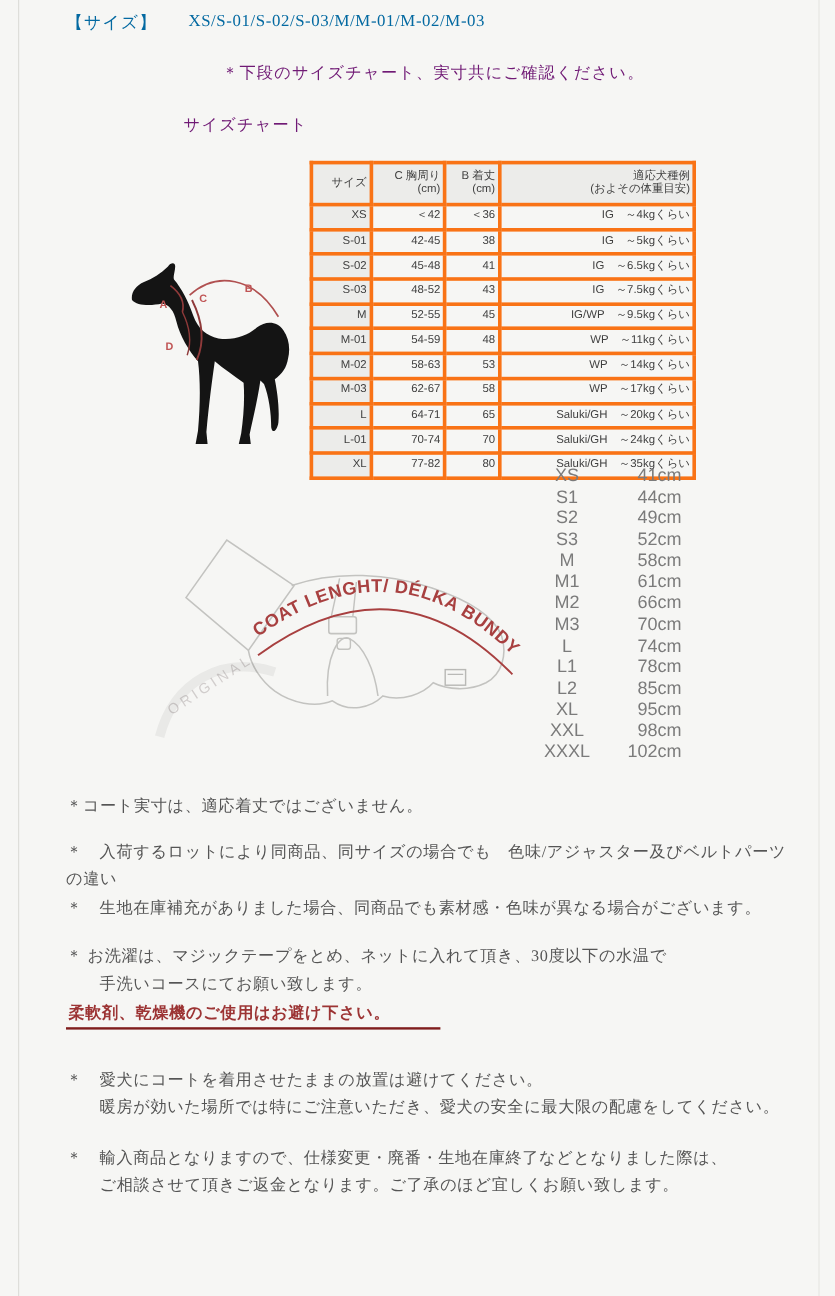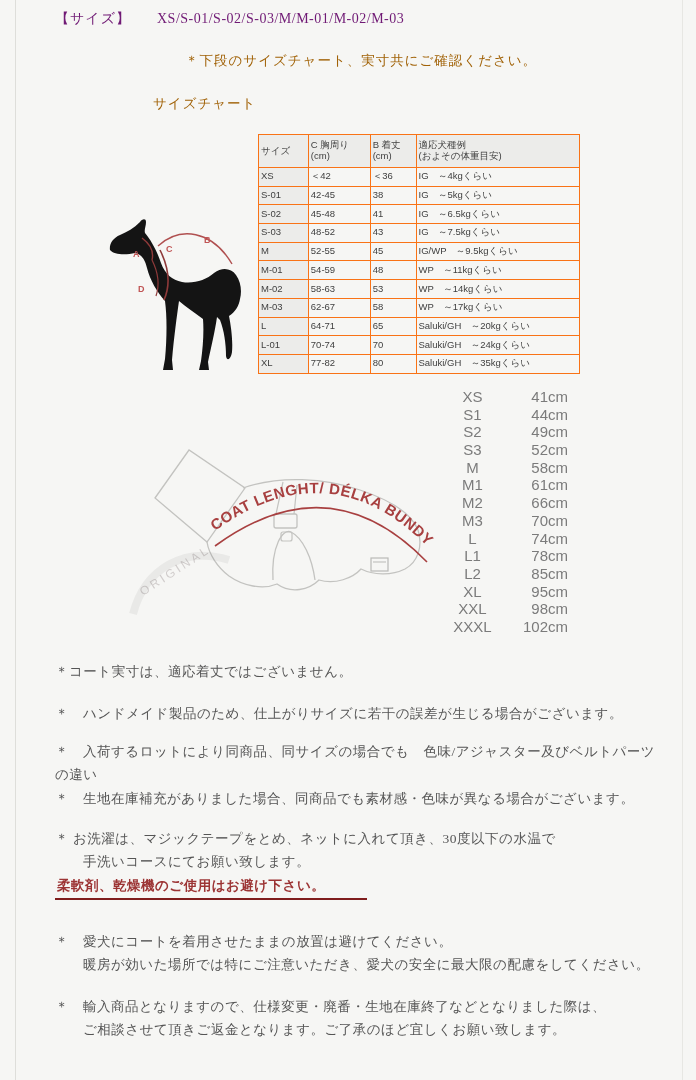--- a/index.html
+++ b/index.html
@@ -2,28 +2,28 @@
 <html><head>
 <meta charset="utf-8">
 <style>
   html,body{margin:0;padding:0;}
   body{width:696px;height:1080px;background:#fbfbfa;font-family:"Liberation Serif","DejaVu Serif",serif;}
   .page{position:relative;width:696px;height:1080px;background:#f6f6f4;overflow:hidden;color:#4d4d4d;}
   .edge{position:absolute;top:0;bottom:0;width:1px;background:#dededa;}
   .edge.l{left:15px;} .edge.r{right:13px;background:#e7e7e3;}
 
   .abs{position:absolute;}
-  .hdr{font-size:14px;color:#701a75;letter-spacing:1px;}
-  .hdr-note{font-size:13.5px;color:#a16207;letter-spacing:1px;}
+  .hdr{font-size:14px;color:#0369a1;letter-spacing:1px;}
+  .hdr-note{font-size:13.5px;color:#701a75;letter-spacing:1px;}
 
   
   table.sizechart{position:absolute;left:258px;top:134px;width:322px;border-collapse:collapse;
     font-family:"Liberation Sans","DejaVu Sans",sans-serif;font-size:9.5px;color:#3f3f3f;
     border:1px solid #8f8f8f;}
-  table.sizechart th,table.sizechart td{border:1px solid #f97316;text-align:left;vertical-align:middle;
+  table.sizechart th,table.sizechart td{border:3px solid #f97316;text-align:right;vertical-align:middle;
     padding:1px 2px;height:15.7px;line-height:1.15;}
   table.sizechart th{background:#ececea;font-weight:normal;height:30px;}
   table.sizechart td.szcol{background:#ececea;}
   table.sizechart col.c1{width:50px;} table.sizechart col.c2{width:62px;}
   table.sizechart col.c3{width:46px;} table.sizechart col.c4{width:164px;}
 
   
   .cl-list{position:absolute;left:445px;top:388px;font-family:"Liberation Sans","DejaVu Sans",sans-serif;
     font-size:15px;color:#7b7b7b;}
   .cl-row{display:flex;height:17.7px;line-height:17.7px;}
@@ -235,23 +235,20 @@
       <div class="cl-row">
         <span class="cl-size">XXXL</span>
         <span class="cl-val">102cm</span>
       </div>
     </div>
 
   <div class="notes" id="notes">
       <div style="margin-top: 0px;">
         <div class="nline">＊コート実寸は、適応着丈ではございません。</div>
       </div>
-      <div style="margin-top: 19px;">
-        <div class="nline">＊　ハンドメイド製品のため、仕上がりサイズに若干の誤差が生じる場合がございます。</div>
-      </div>
       <div style="margin-top: 15px;">
         <div class="nline">＊　入荷するロットにより同商品、同サイズの場合でも　色味/アジャスター及びベルトパーツの違い</div>
       </div>
       <div style="margin-top: 1px;">
         <div class="nline">＊　生地在庫補充がありました場合、同商品でも素材感・色味が異なる場合がございます。</div>
       </div>
       <div style="margin-top: 17px;"><div class="nline">＊ お洗濯は、マジックテープをとめ、ネットに入れて頂き、30度以下の水温で</div><div class="nline">　　手洗いコースにてお願い致します。</div><div class="warn">柔軟剤、乾燥機のご使用はお避け下さい。</div></div>
       <div style="margin-top: 30px;">
         <div class="nline">＊　愛犬にコートを着用させたままの放置は避けてください。</div>
         <div class="nline">　　暖房が効いた場所では特にご注意いただき、愛犬の安全に最大限の配慮をしてください。</div>

